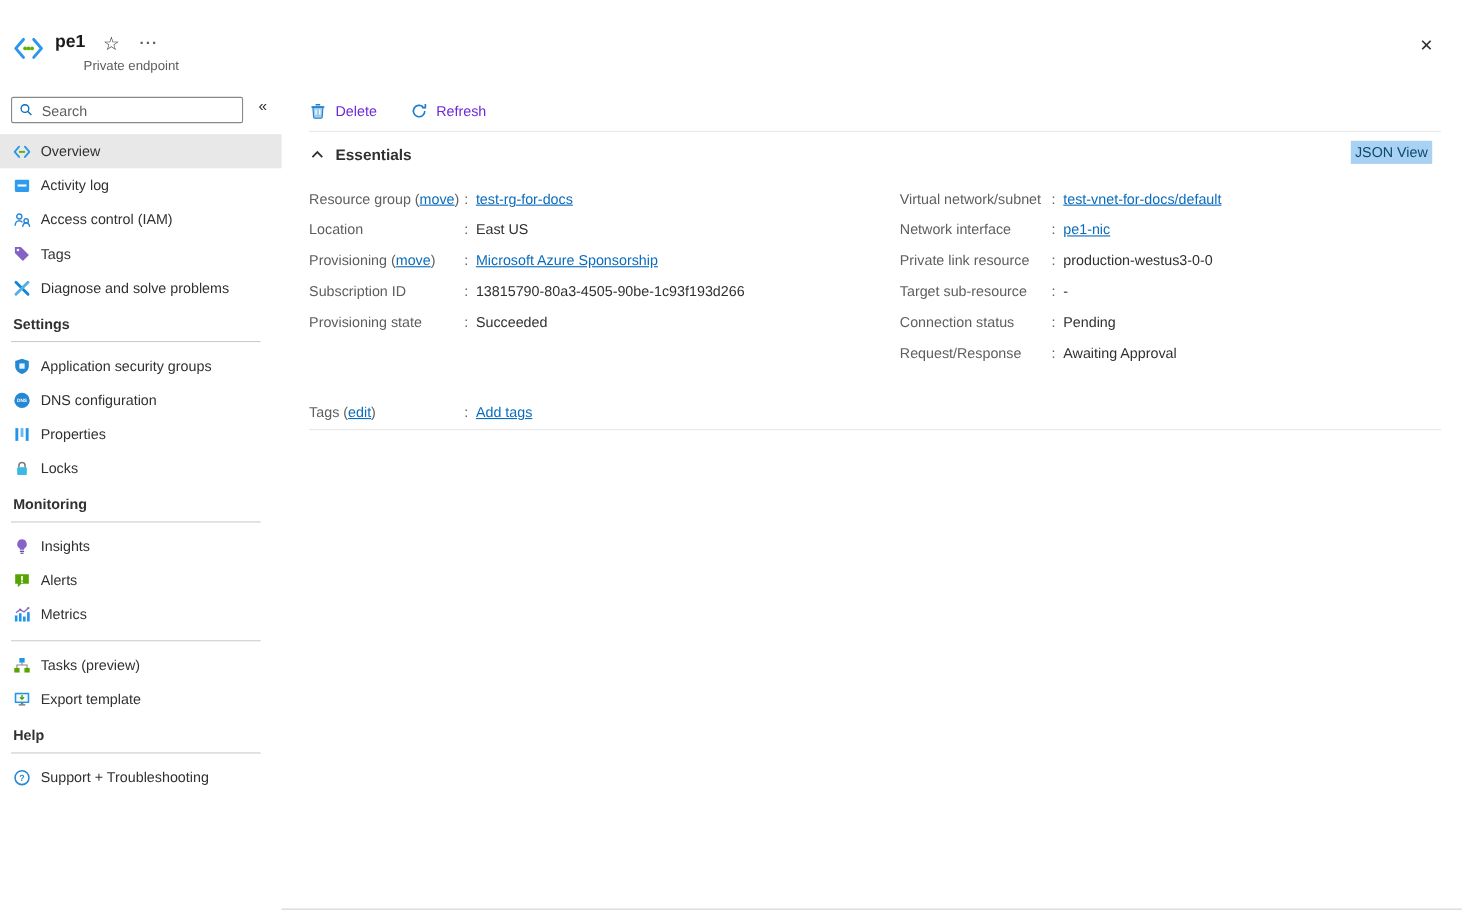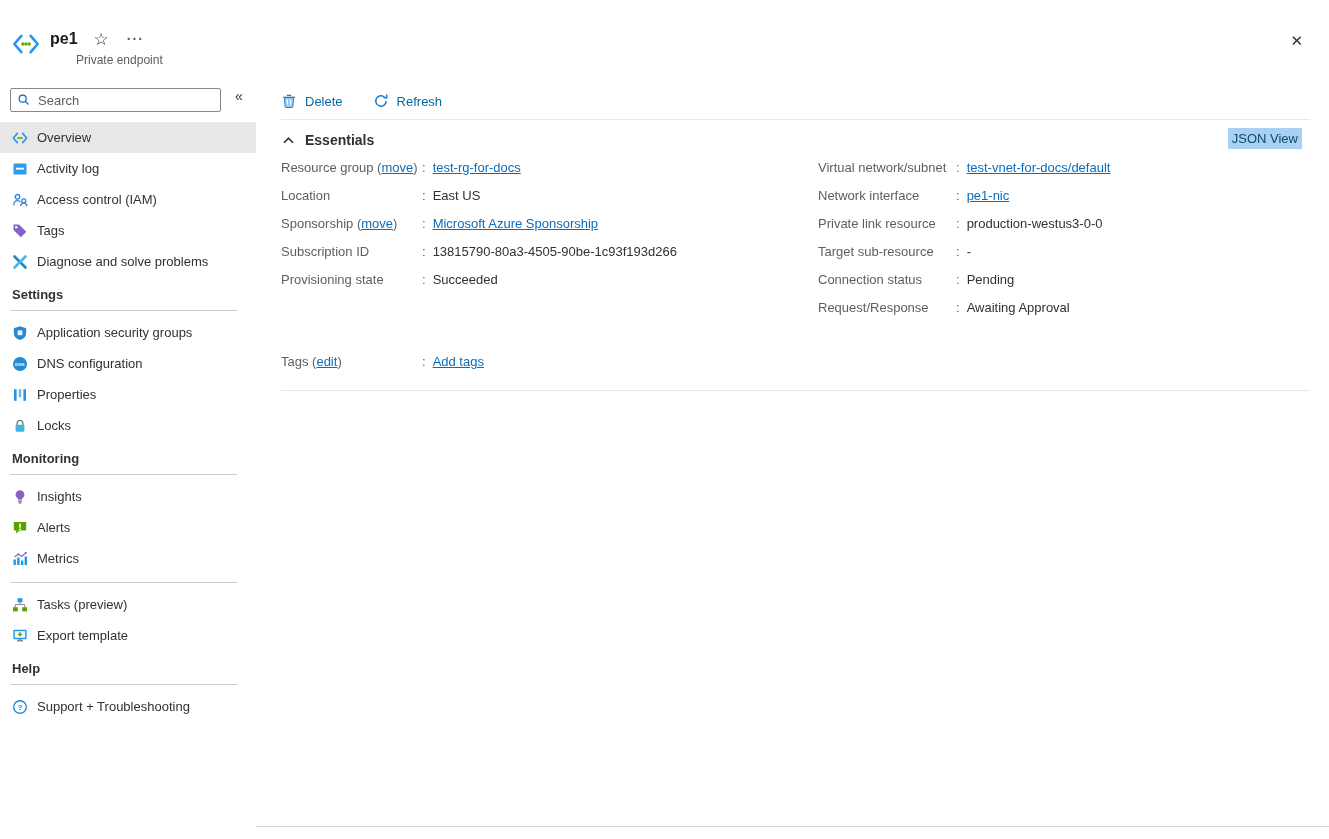--- a/index.html
+++ b/index.html
@@ -34,33 +34,33 @@
   .nav-label { margin-left:9px; white-space:nowrap; }
 
   .section { margin-top:8px; }
   .section-title { font-weight:700; padding-left:12px; height:20px; line-height:20px; }
   .section-divider { border-bottom:1px solid #cccccc; margin:5px 0 6px 10px; width:227px; }
 
   
   .content { position:absolute; left:281px; top:88px; }
   .main-w { width:1029px; }
   .toolbar { display:flex; align-items:center; height:26px; }
-  .toolbar-btn { display:flex; align-items:center; cursor:pointer; color:#0369a1; margin-right:30px; }
+  .toolbar-btn { display:flex; cursor:pointer; color:#6d28d9; margin-right:30px; }
   .toolbar-btn svg { margin-right:8px; }
   .toolbar-divider { border-bottom:1px solid #e8e8e8; margin-top:5px; }
 
   .ess-header { position:relative; display:flex; align-items:center; margin-top:8px; height:24px; }
   .ess-chevron { cursor:pointer; display:flex; }
   .ess-title { font-weight:700; font-size:14px; margin-left:9px; }
   .json-view { position:absolute; right:8px; top:0px; background:#a9d1f4; color:#0c4a6e; padding:3px 4px; font-size:13px; cursor:pointer; }
 
   .ess-grid { display:flex; margin-top:8px; }
   .ess-col-left { width:537px; }
   .ess-col-right { width:492px; }
-  .ess-row { height:28px; display:flex; align-items:flex-start; }
+  .ess-row { height:28px; display:flex; align-items:flex-end; }
   .ess-label { color:#605e5c; flex:none; white-space:nowrap; }
   .ess-col-left .ess-label { width:141px; }
   .ess-col-right .ess-label { width:138px; }
   .ess-colon { color:#605e5c; flex:none; margin-right:7px; }
   .ess-value { color:#323130; white-space:nowrap; }
   a.link { color:#0b6cbd; text-decoration:underline; cursor:pointer; }
   .tags-row { margin-top:26px; }
   .tags-divider { border-bottom:1px solid #e8e8e8; margin-top:8px; }
 
   .bottom-divider { position:absolute; left:256px; right:0; top:826px; border-top:1px solid #d0d0d0; }
@@ -333,21 +333,21 @@
           <span class="ess-label"><span>Resource group (</span><a class="link">move</a><span>)</span></span>
           <span class="ess-colon">:</span>
           <a class="link ess-value">test-rg-for-docs</a>
         </div>
         <div class="ess-row">
           <span class="ess-label">Location</span>
           <span class="ess-colon">:</span>
           <span class="ess-value">East US</span>
         </div>
         <div class="ess-row">
-          <span class="ess-label"><span>Sponsorship (</span><a class="link">move</a><span>)</span></span>
+          <span class="ess-label"><span>Provisioning (</span><a class="link">move</a><span>)</span></span>
           <span class="ess-colon">:</span>
           <a class="link ess-value">Microsoft Azure Sponsorship</a>
         </div>
         <div class="ess-row">
           <span class="ess-label">Subscription ID</span>
           <span class="ess-colon">:</span>
           <span class="ess-value">13815790-80a3-4505-90be-1c93f193d266</span>
         </div>
         <div class="ess-row">
           <span class="ess-label">Provisioning state</span>

